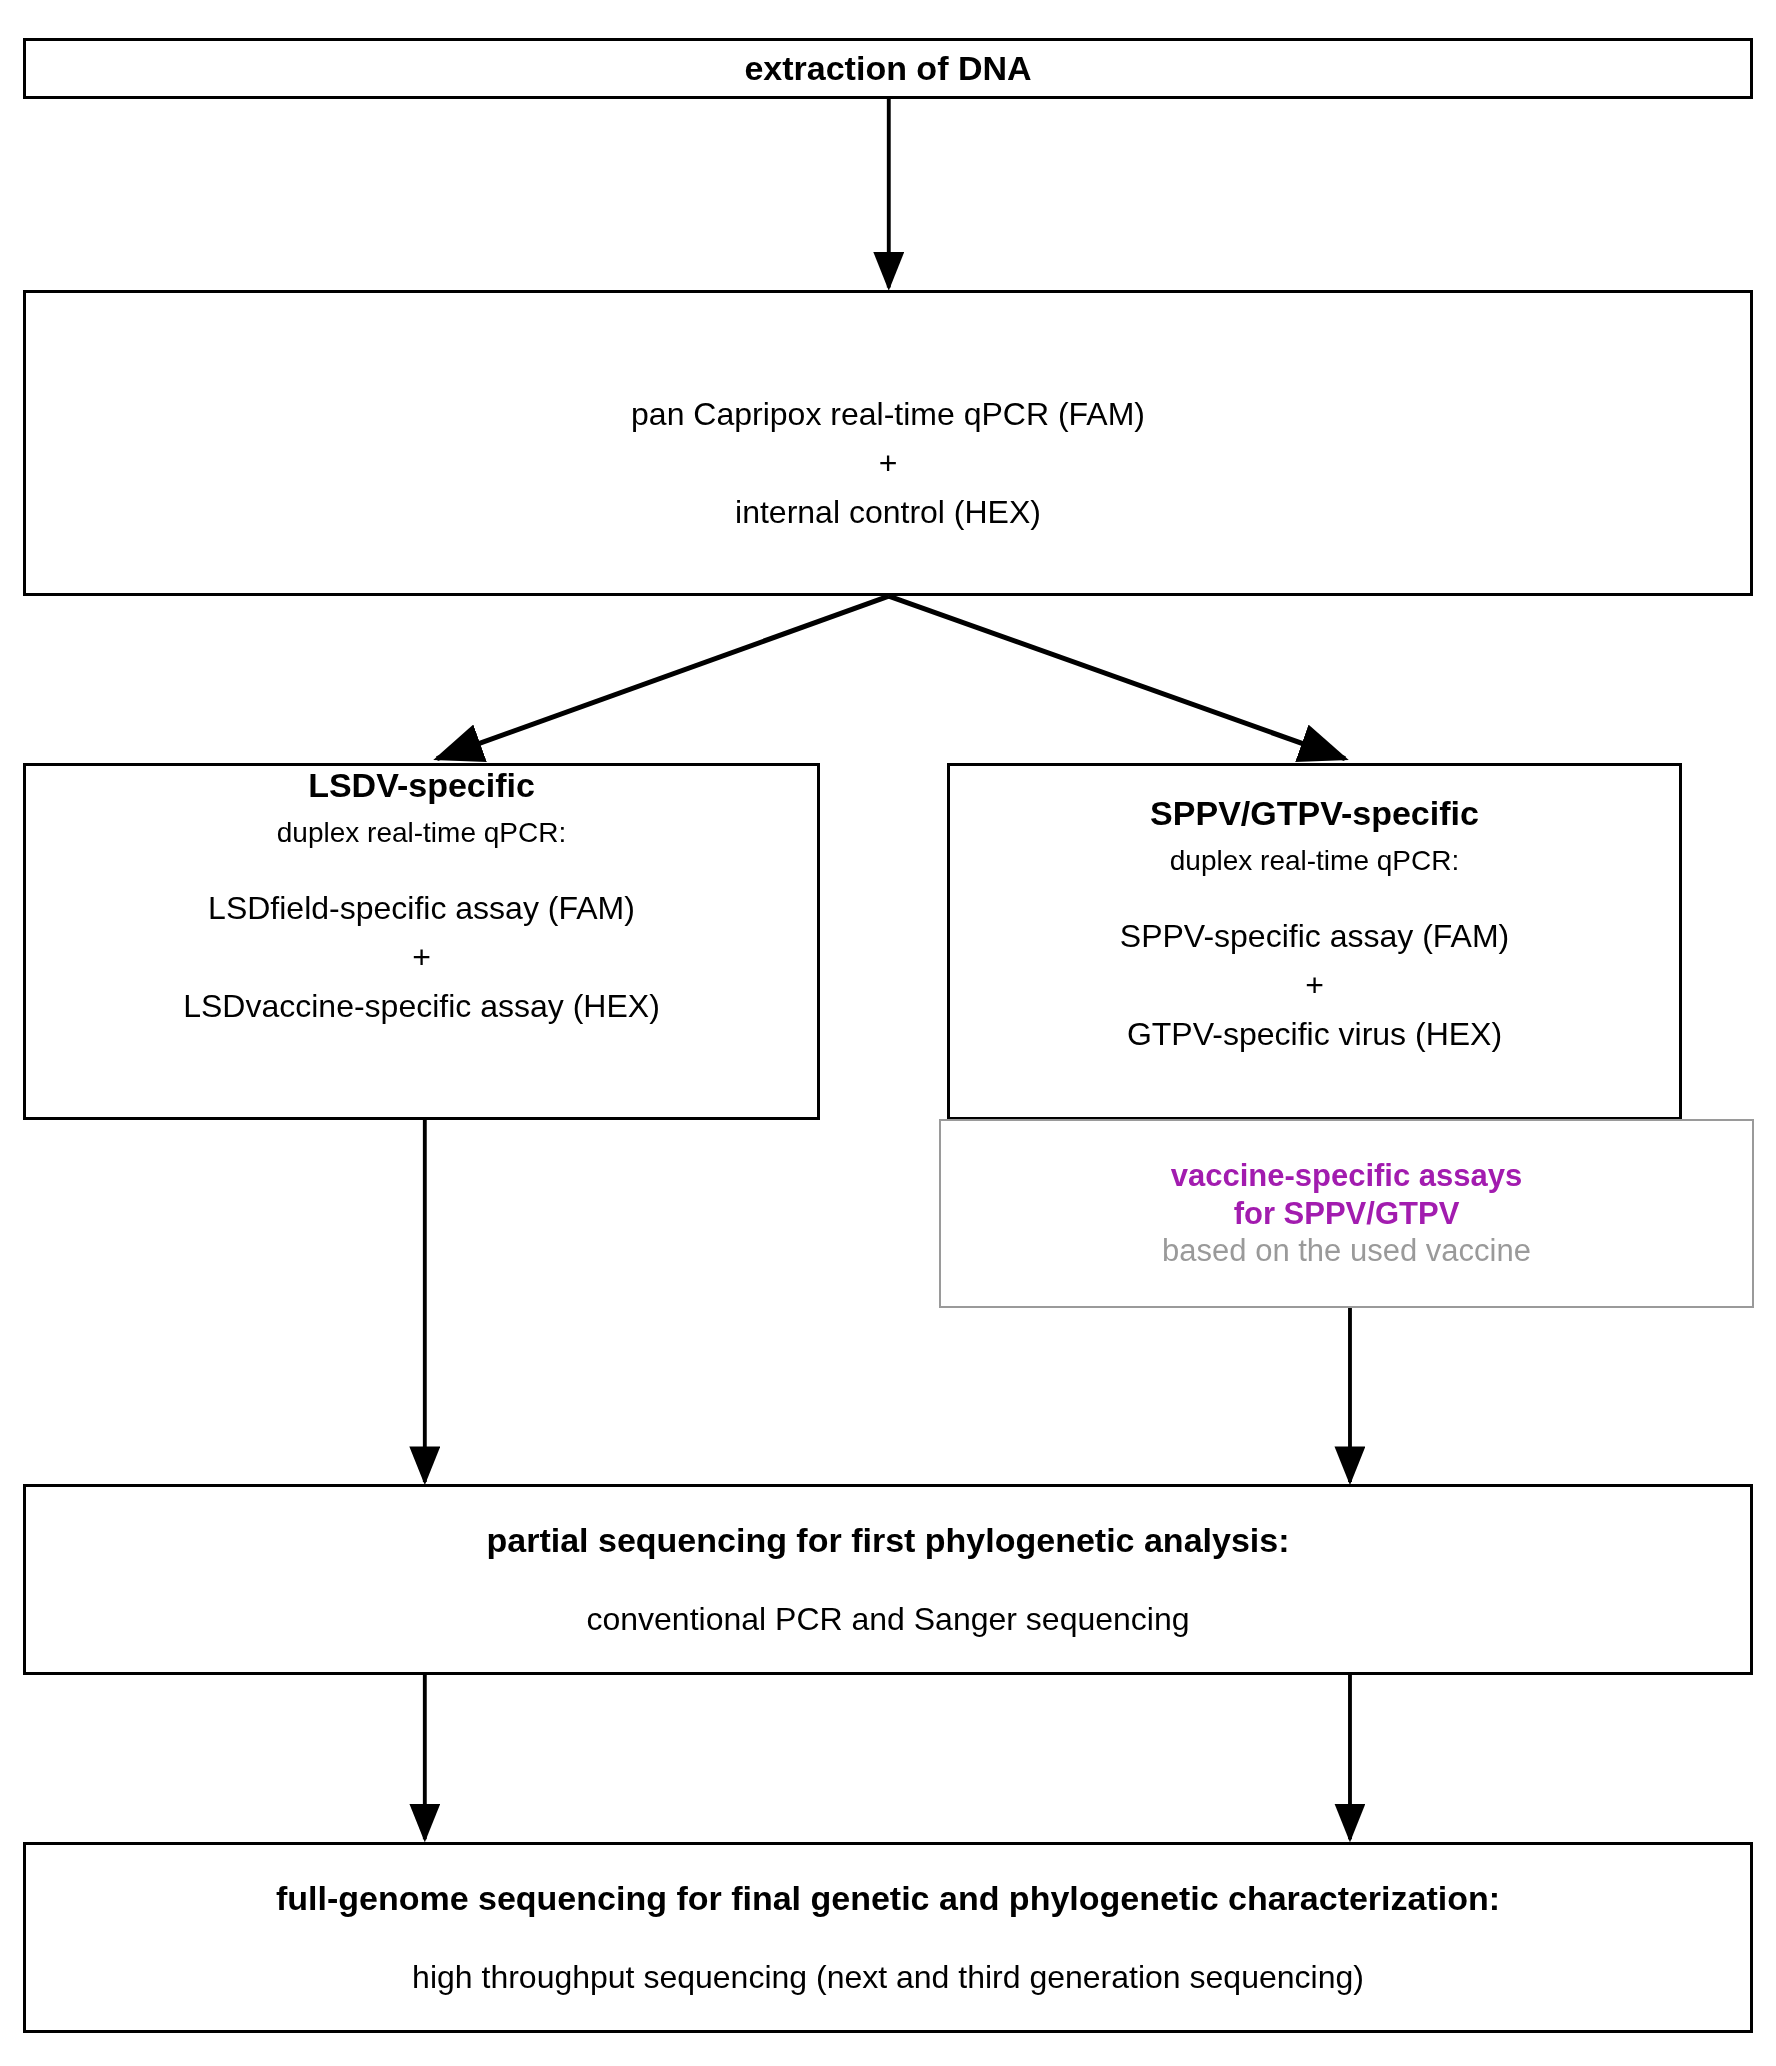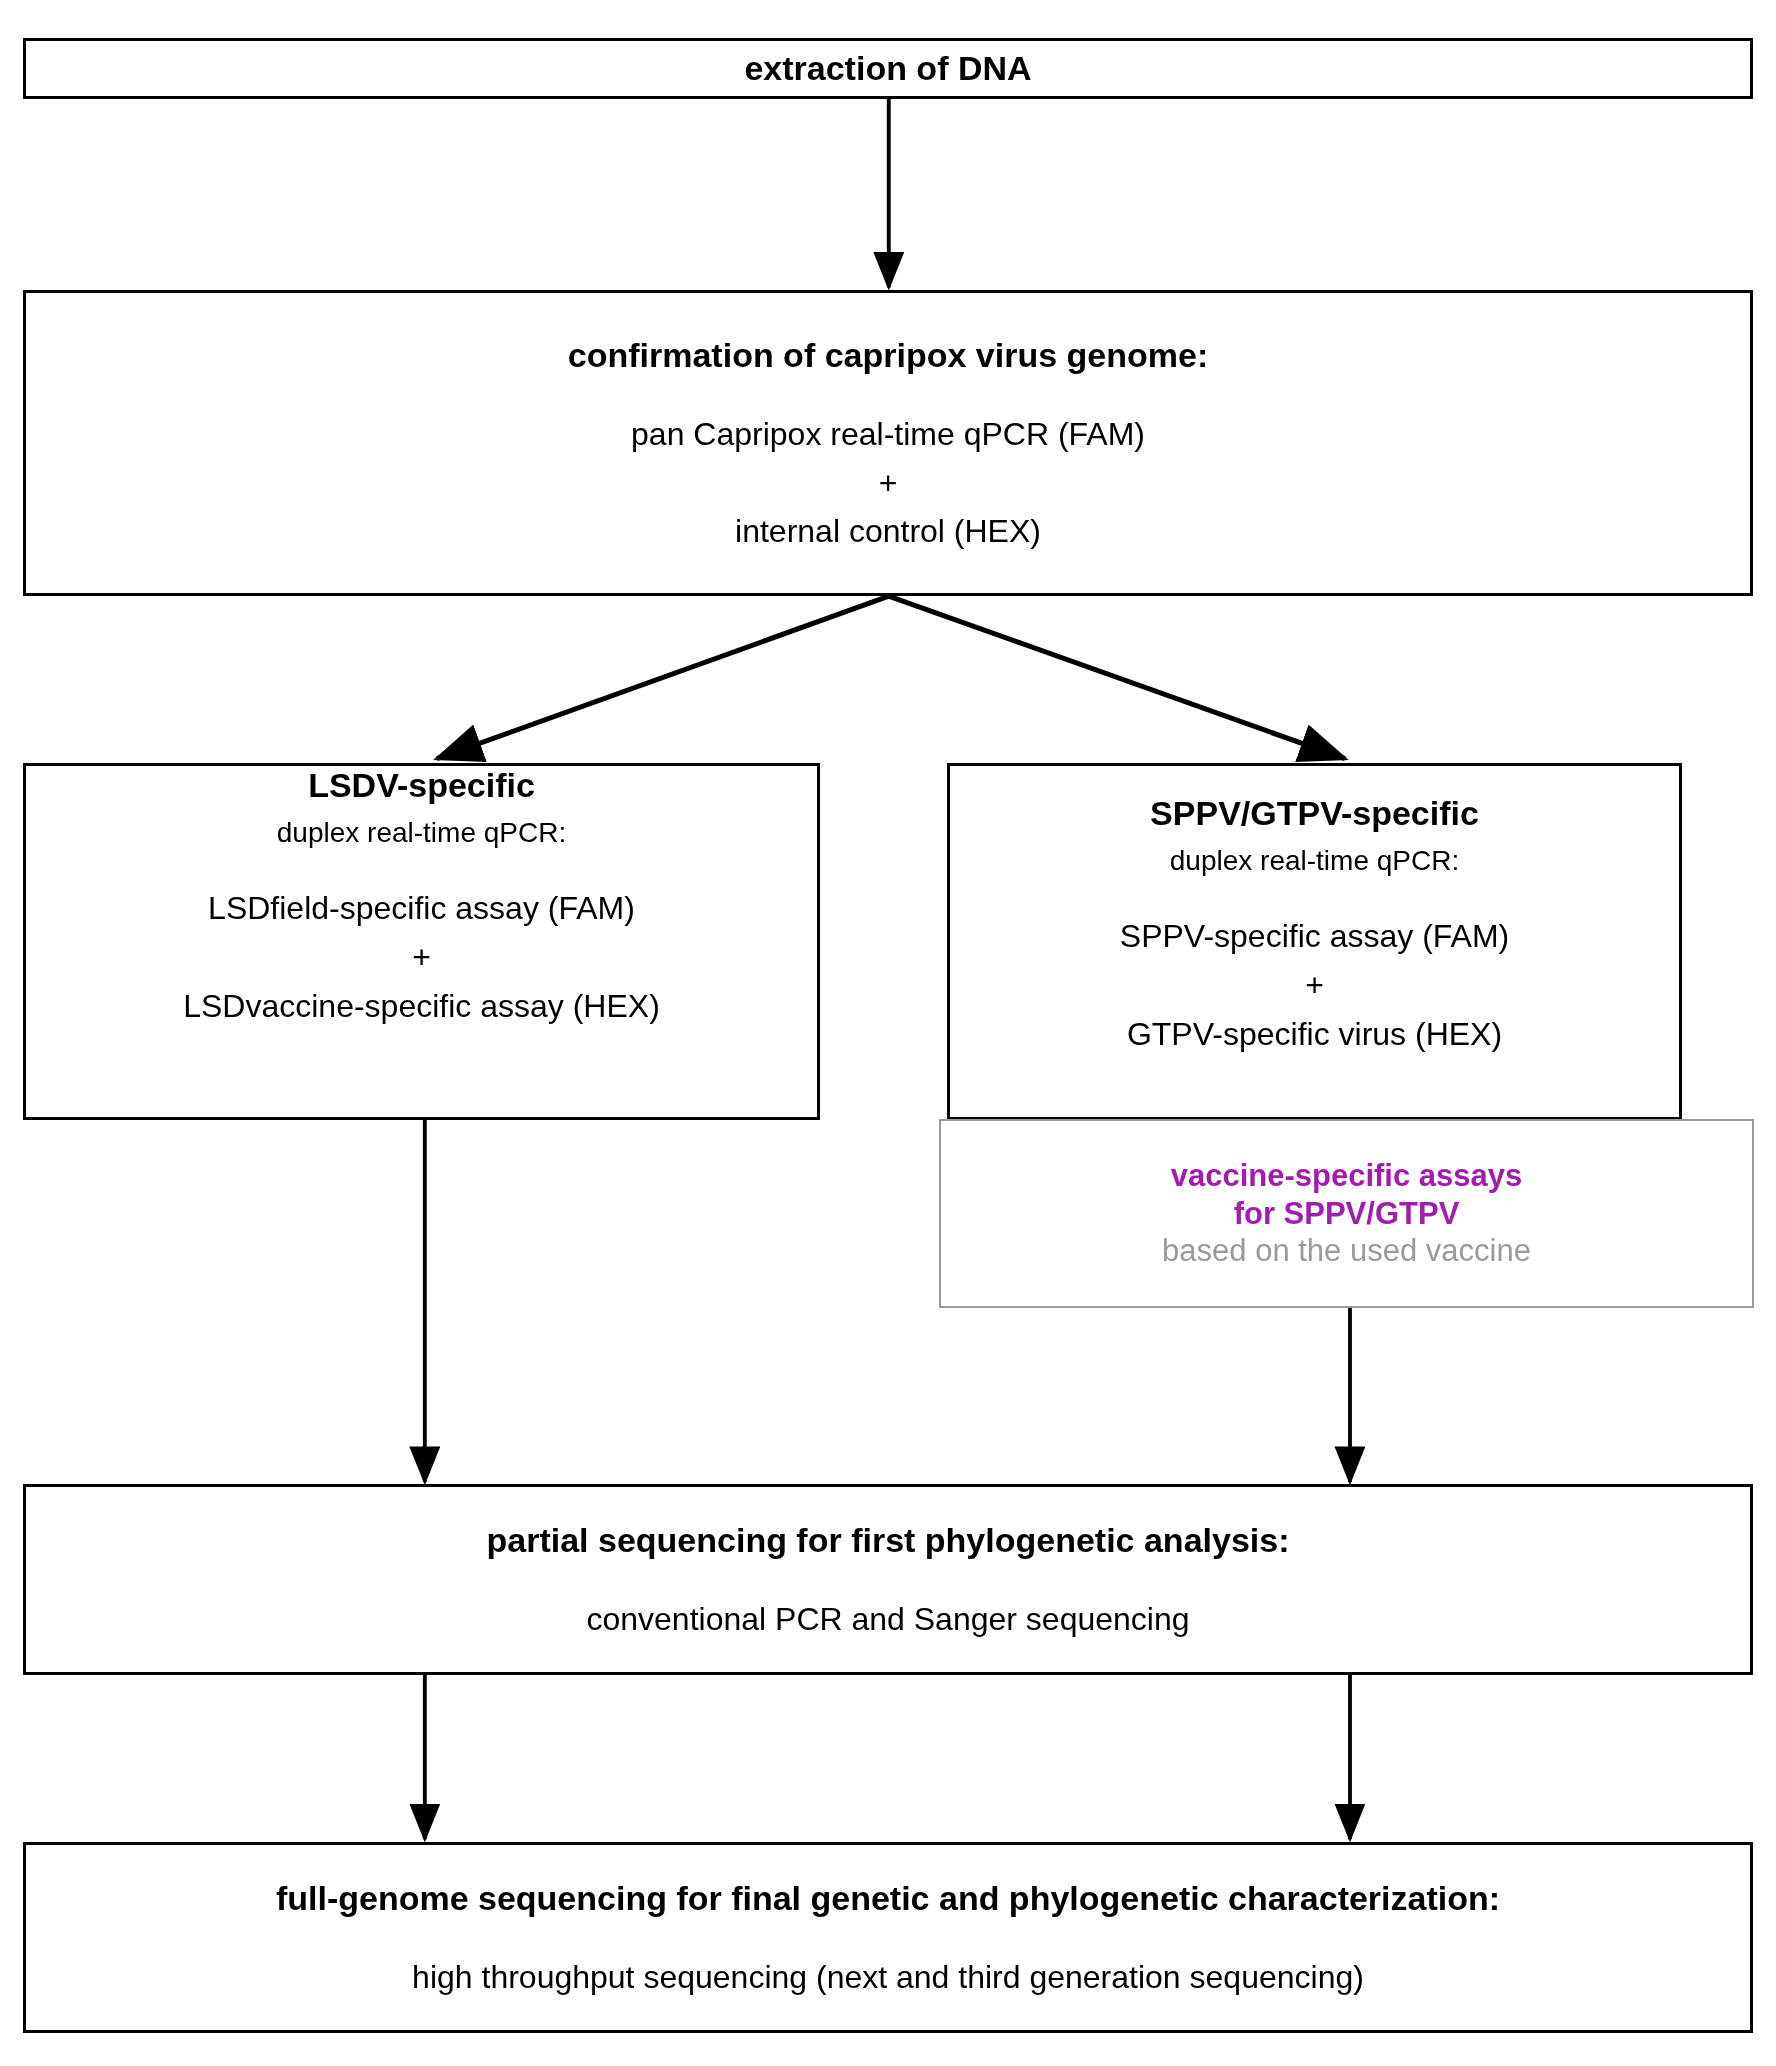--- a/index.html
+++ b/index.html
@@ -99,21 +99,20 @@
     <line x1="768" y1="3028" x2="768" y2="3326" stroke="#000000" stroke-width="7" marker-end="url(#arrowhead)"></line>
 
     <line x1="2441" y1="3028" x2="2441" y2="3326" stroke="#000000" stroke-width="7" marker-end="url(#arrowhead)"></line>
   </svg>
 
   <div class="node" style="left:23px; top:38px; width:1730px; height:61px;">
     <div class="title">extraction of DNA</div>
   </div>
 
   <div class="node" style="left:23px; top:290px; width:1730px; height:306px;">
-    <div class="title">confirmation of capripox virus genome:</div>
     <div class="gap-lg"></div>
     <div class="body-line">pan Capripox real-time qPCR (FAM)</div>
     <div class="gap-sm"></div>
     <div class="plus">+</div>
     <div class="gap-sm"></div>
     <div class="body-line">internal control (HEX)</div>
   </div>
 
   <div class="node" style="left:23px; top:763px; width:797px; height:357px; justify-content:flex-start; ">
     <div class="title">LSDV-specific</div>

